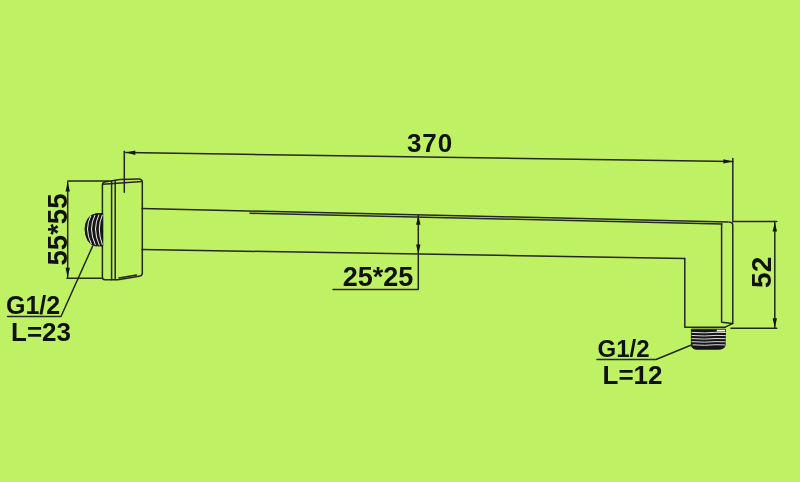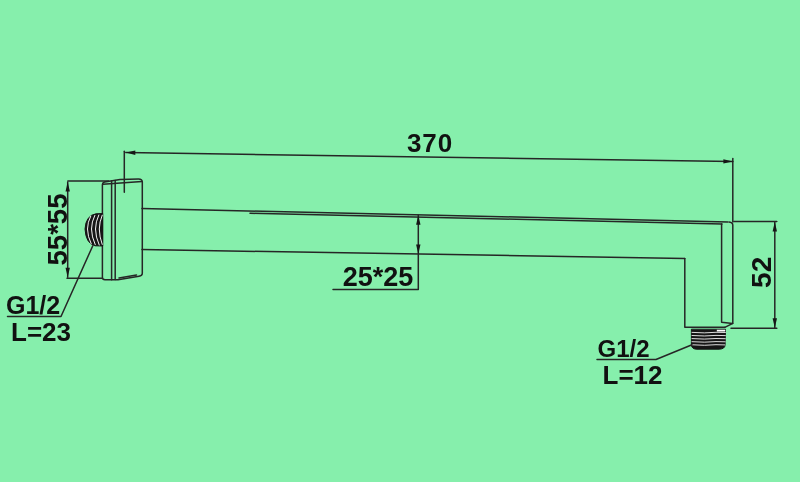--- a/index.html
+++ b/index.html
@@ -1,16 +1,16 @@
 <!DOCTYPE html>
 <html><head>
 <meta charset="utf-8">
 <style>
   html,body{margin:0;padding:0;background:#fff;}
-  .page{position:relative;width:800px;height:482px;background:#86efac;overflow:hidden;}
+  .page{position:relative;width:800px;height:482px;background:#bef264;overflow:hidden;}
   svg{display:block;}
   text{font-family:"Liberation Sans", sans-serif;font-weight:bold;fill:#111;}
 </style>
 </head>
 <body>
 <div class="page">
 <svg width="800" height="482" viewBox="0 0 800 482" style="filter:blur(0.45px)">
   <g stroke="#262626" stroke-width="1.5" fill="none" stroke-linecap="round" stroke-linejoin="round">
 
     <g>

